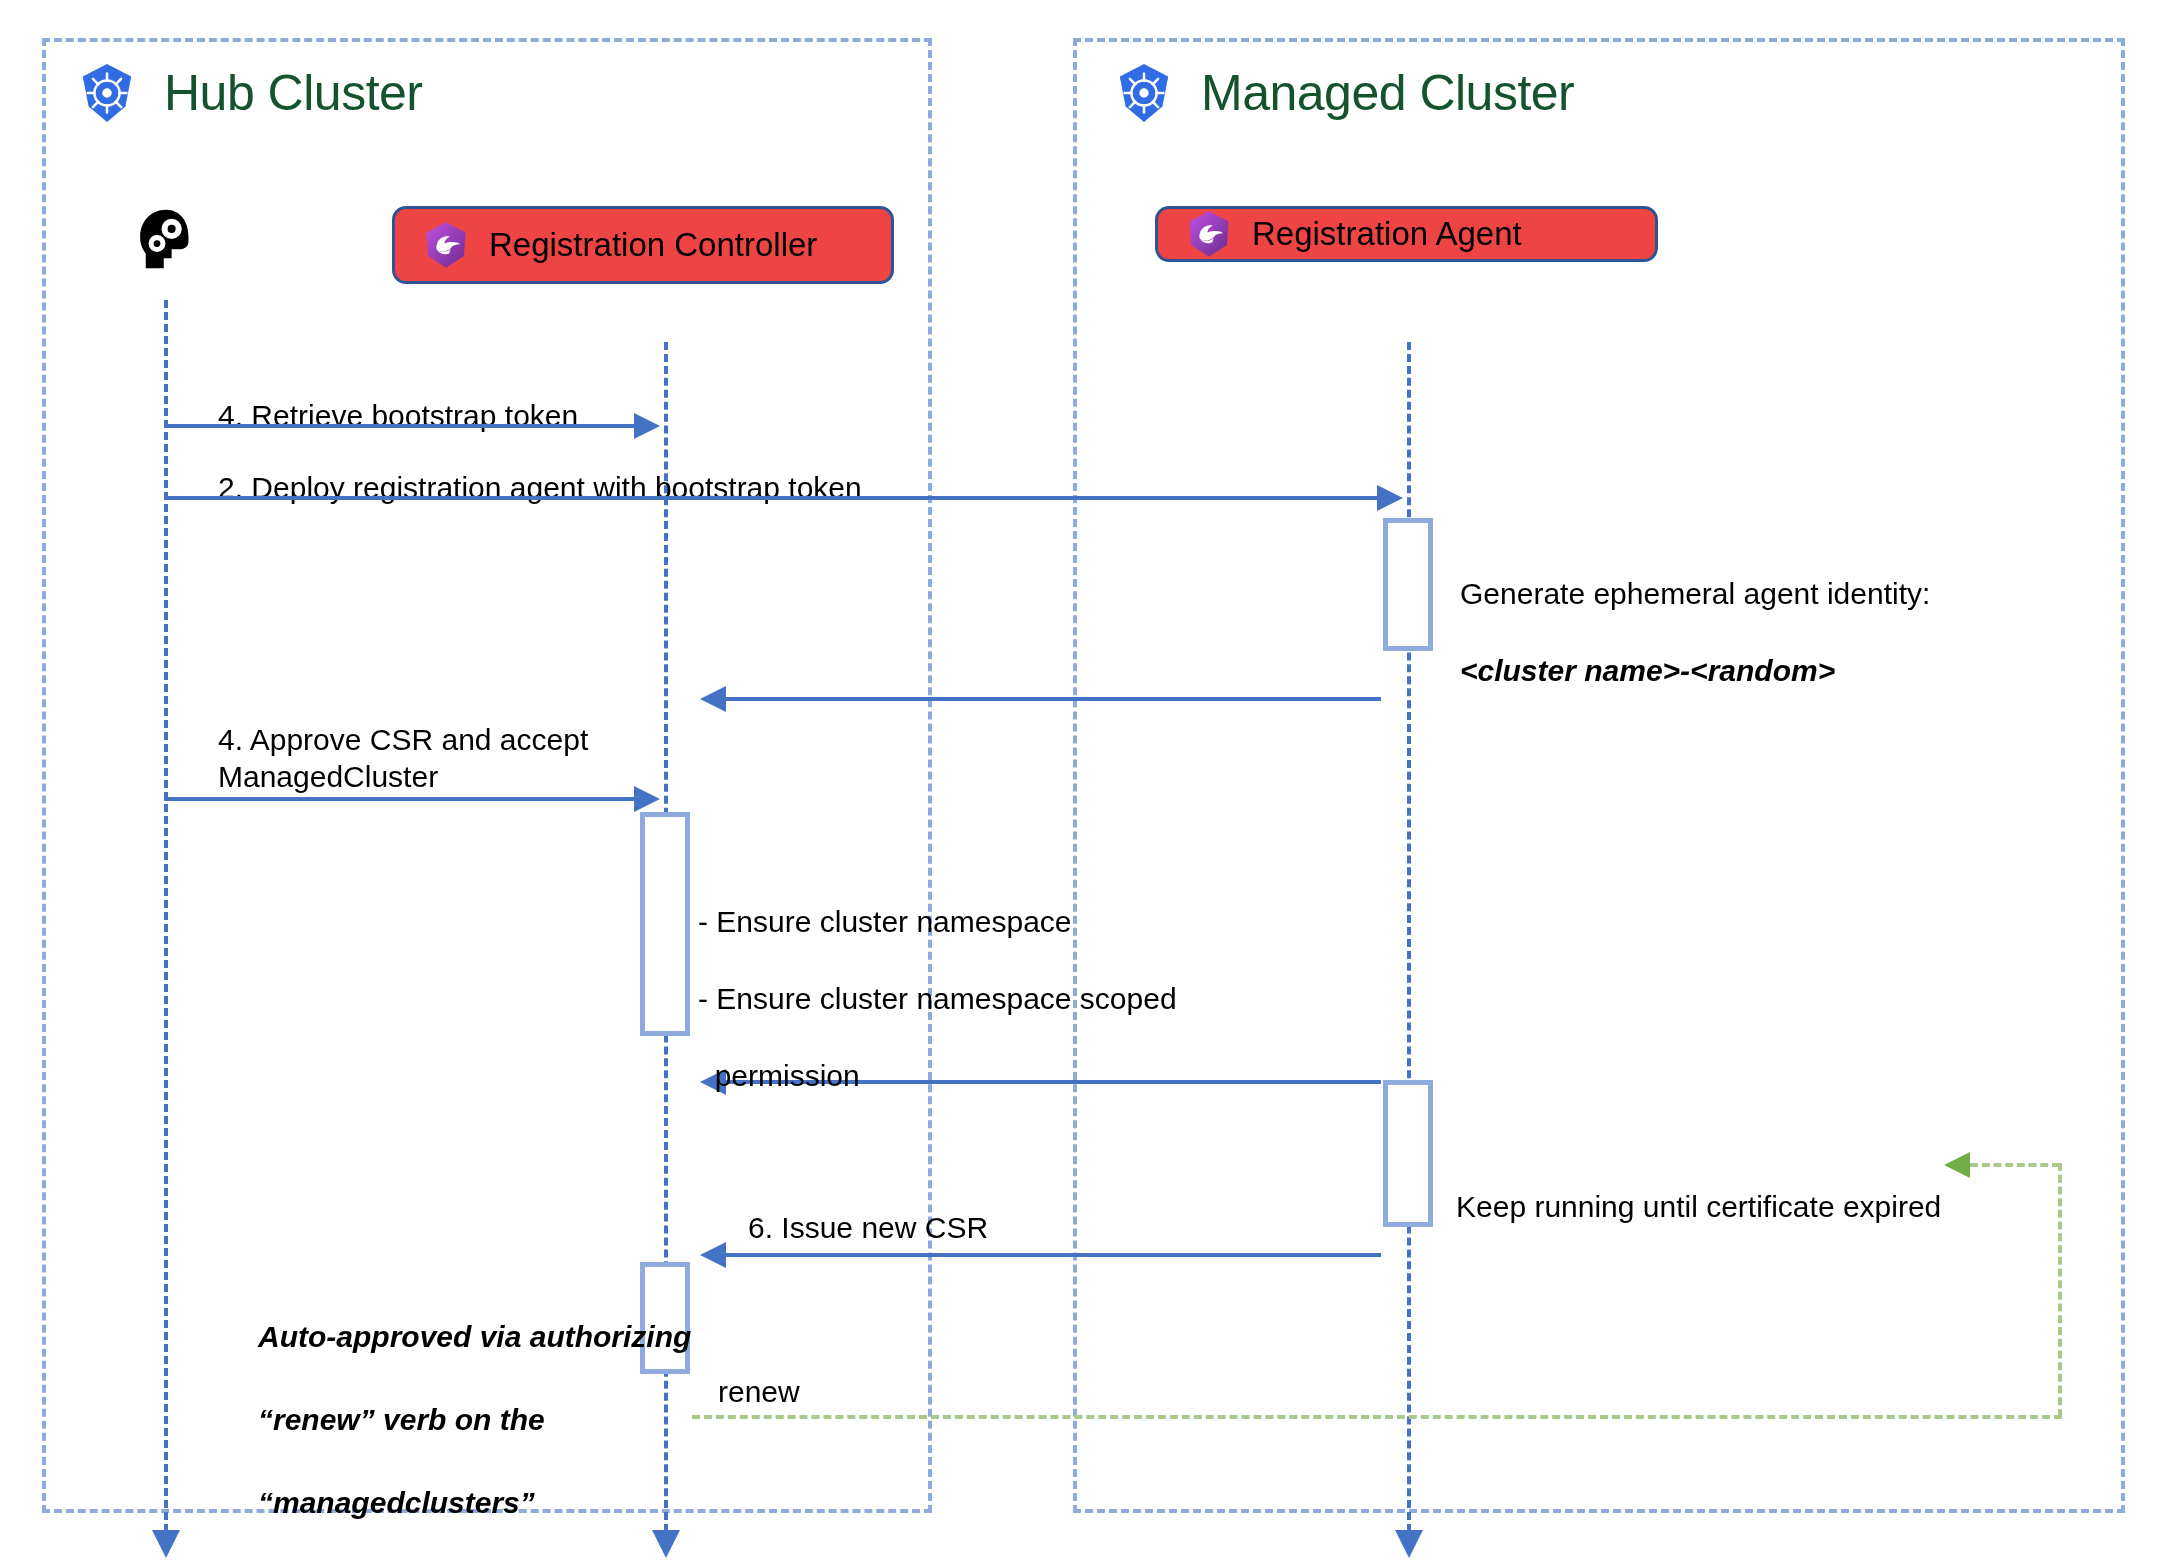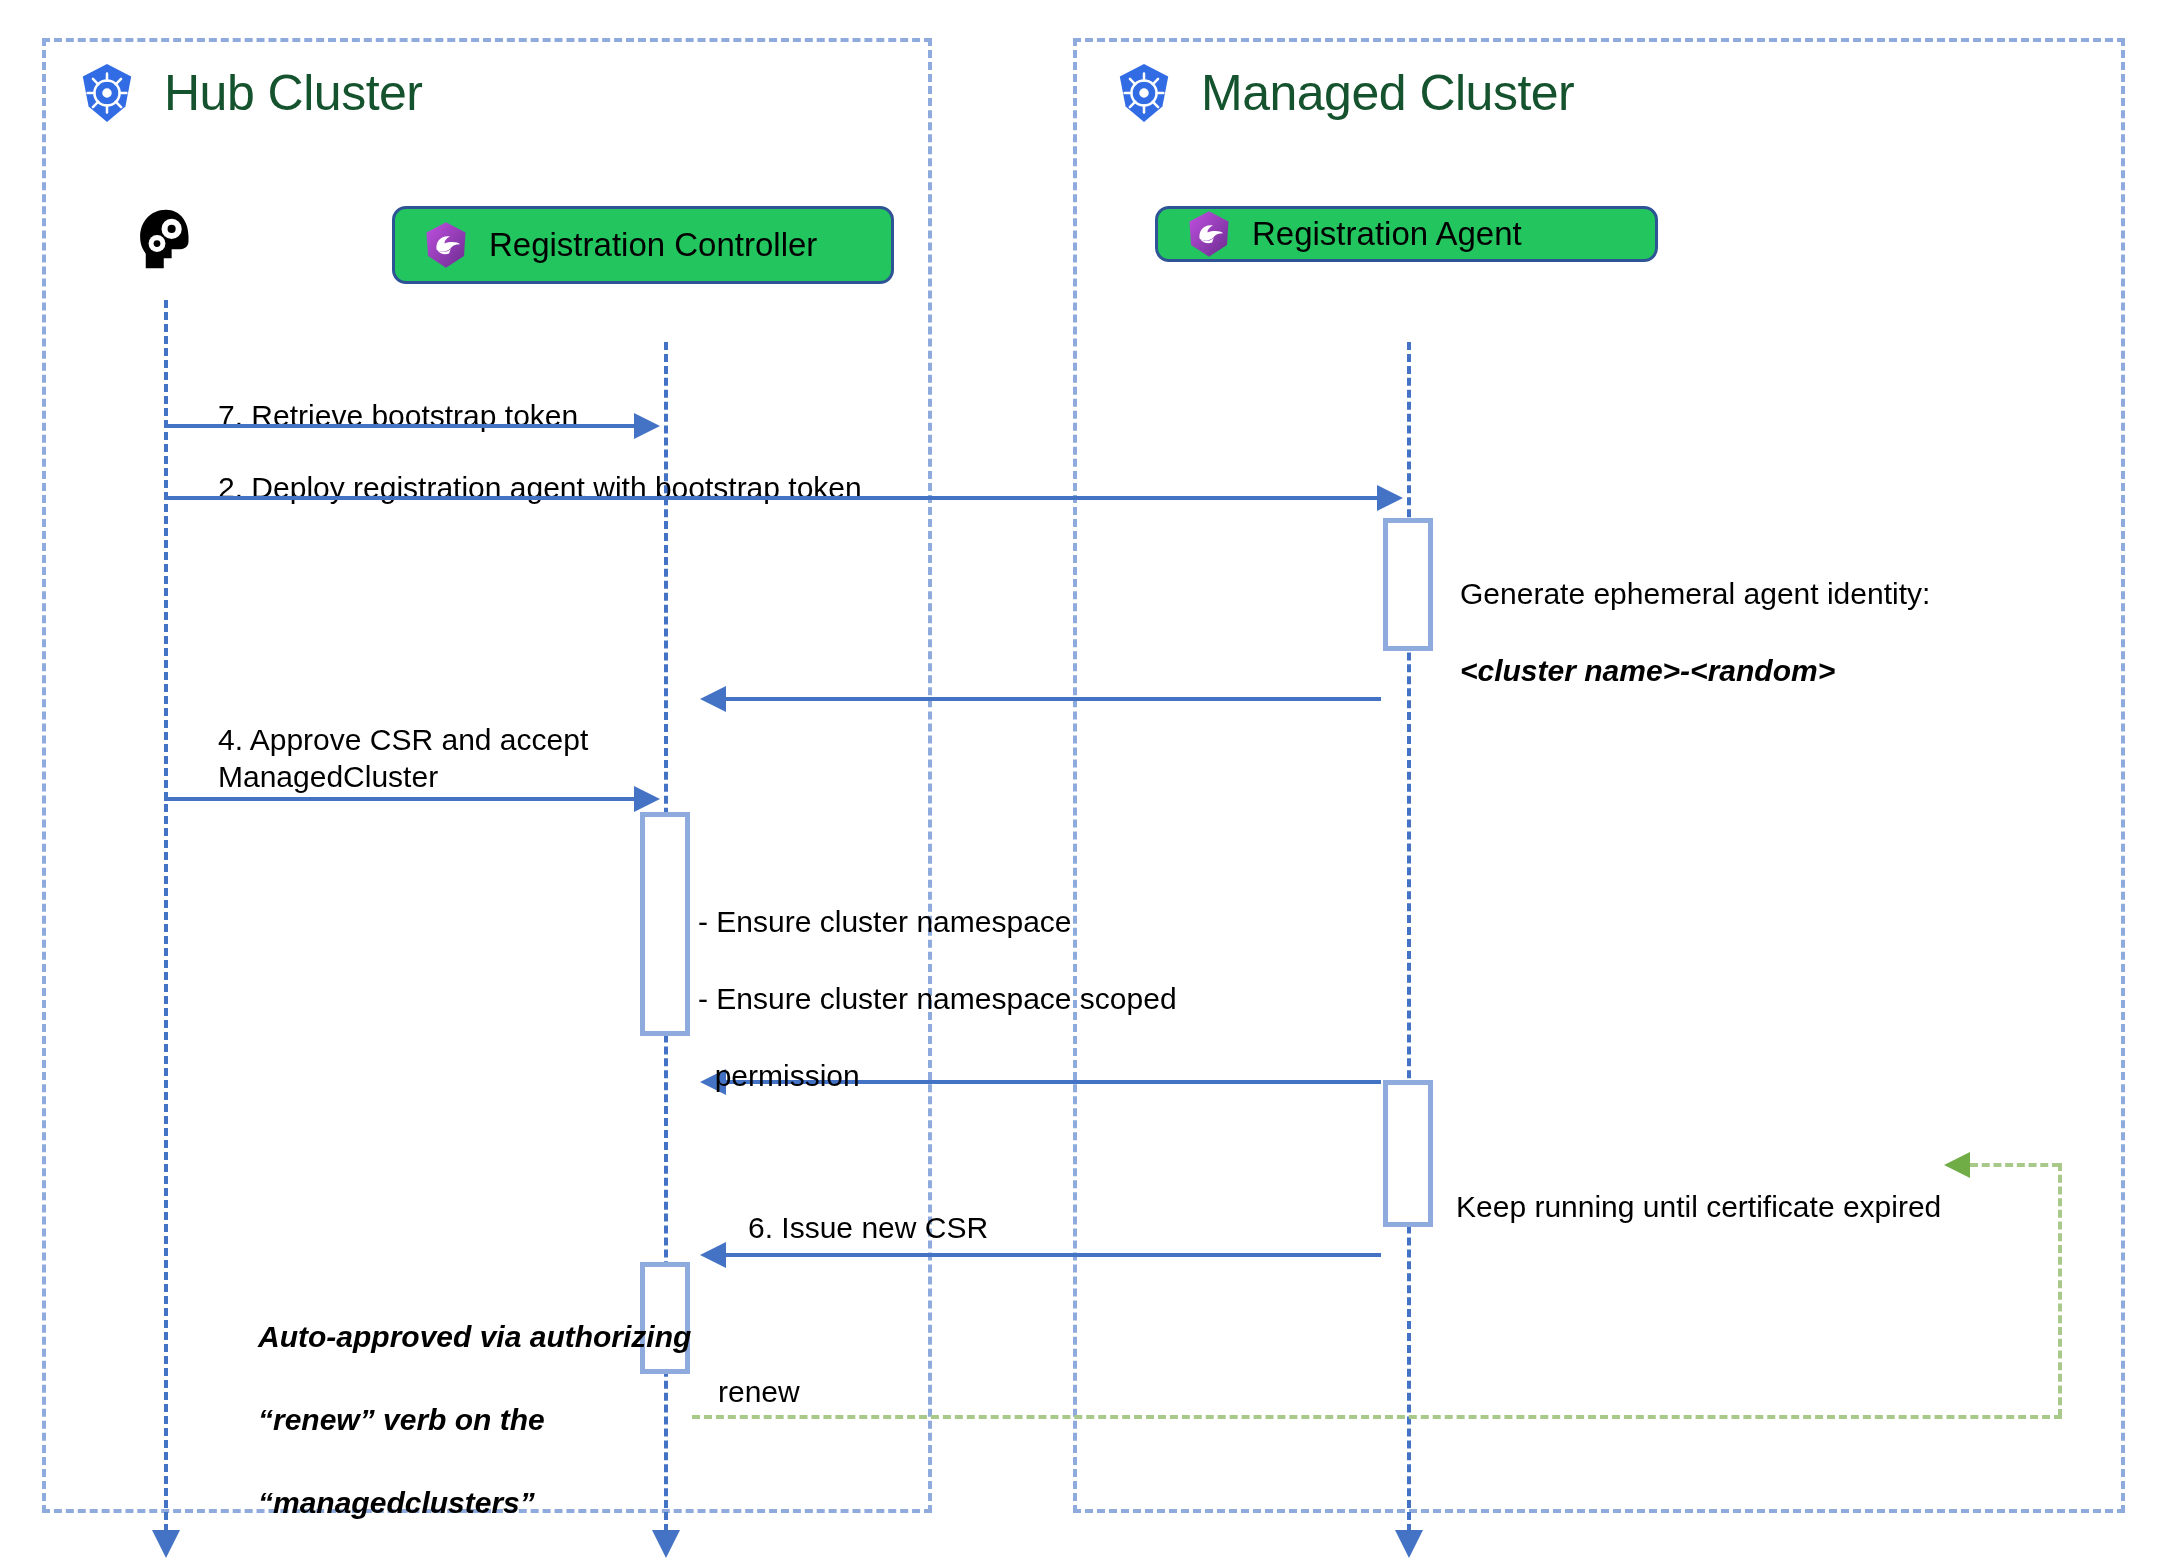--- a/index.html
+++ b/index.html
@@ -38,21 +38,21 @@
     letter-spacing: -0.5px;
   }
   .k8s-icon { width: 62px; height: 62px; display: block; }
 
   
   .participant {
     position: absolute;
     box-sizing: border-box;
     border: 3px solid #2E5496;
     border-radius: 14px;
-    background: #22c55e;
+    background: #ef4444;
     display: flex;
     align-items: center;
     gap: 18px;
     padding: 0 26px;
   }
   .participant-label {
     font-size: 33px;
     color: #000000;
     white-space: nowrap;
   }
@@ -246,21 +246,21 @@
   <div class="lifeline-arrow" style="left:652px; top:1530px;"></div>
 
   <div class="lifeline" style="left:1407px; top:342px; height:1190px;"></div>
   <div class="lifeline-arrow" style="left:1395px; top:1530px;"></div>
 
   <div class="activation" style="left:1383px; top:518px; width:50px; height:133px;"></div>
   <div class="activation" style="left:640px; top:812px; width:50px; height:224px;"></div>
   <div class="activation" style="left:1383px; top:1080px; width:50px; height:147px;"></div>
   <div class="activation" style="left:640px; top:1262px; width:50px; height:112px;"></div>
 
-  <div class="msg-label" style="left:218px; top:398px;">7. Retrieve bootstrap token</div>
+  <div class="msg-label" style="left:218px; top:398px;">4. Retrieve bootstrap token</div>
   <div class="msg-line" style="left:164px; top:424px; width:472px;"></div>
   <div class="msg-head-right" style="left:634px; top:413px;"></div>
 
   <div class="msg-label" style="left:218px; top:470px;">2. Deploy registration agent with bootstrap token</div>
   <div class="msg-line" style="left:164px; top:496px; width:1215px;"></div>
   <div class="msg-head-right" style="left:1377px; top:485px;"></div>
 
   <div class="msg-line" style="left:726px; top:697px; width:655px;"></div>
   <div class="msg-head-left" style="left:700px; top:686px;"></div>
 

